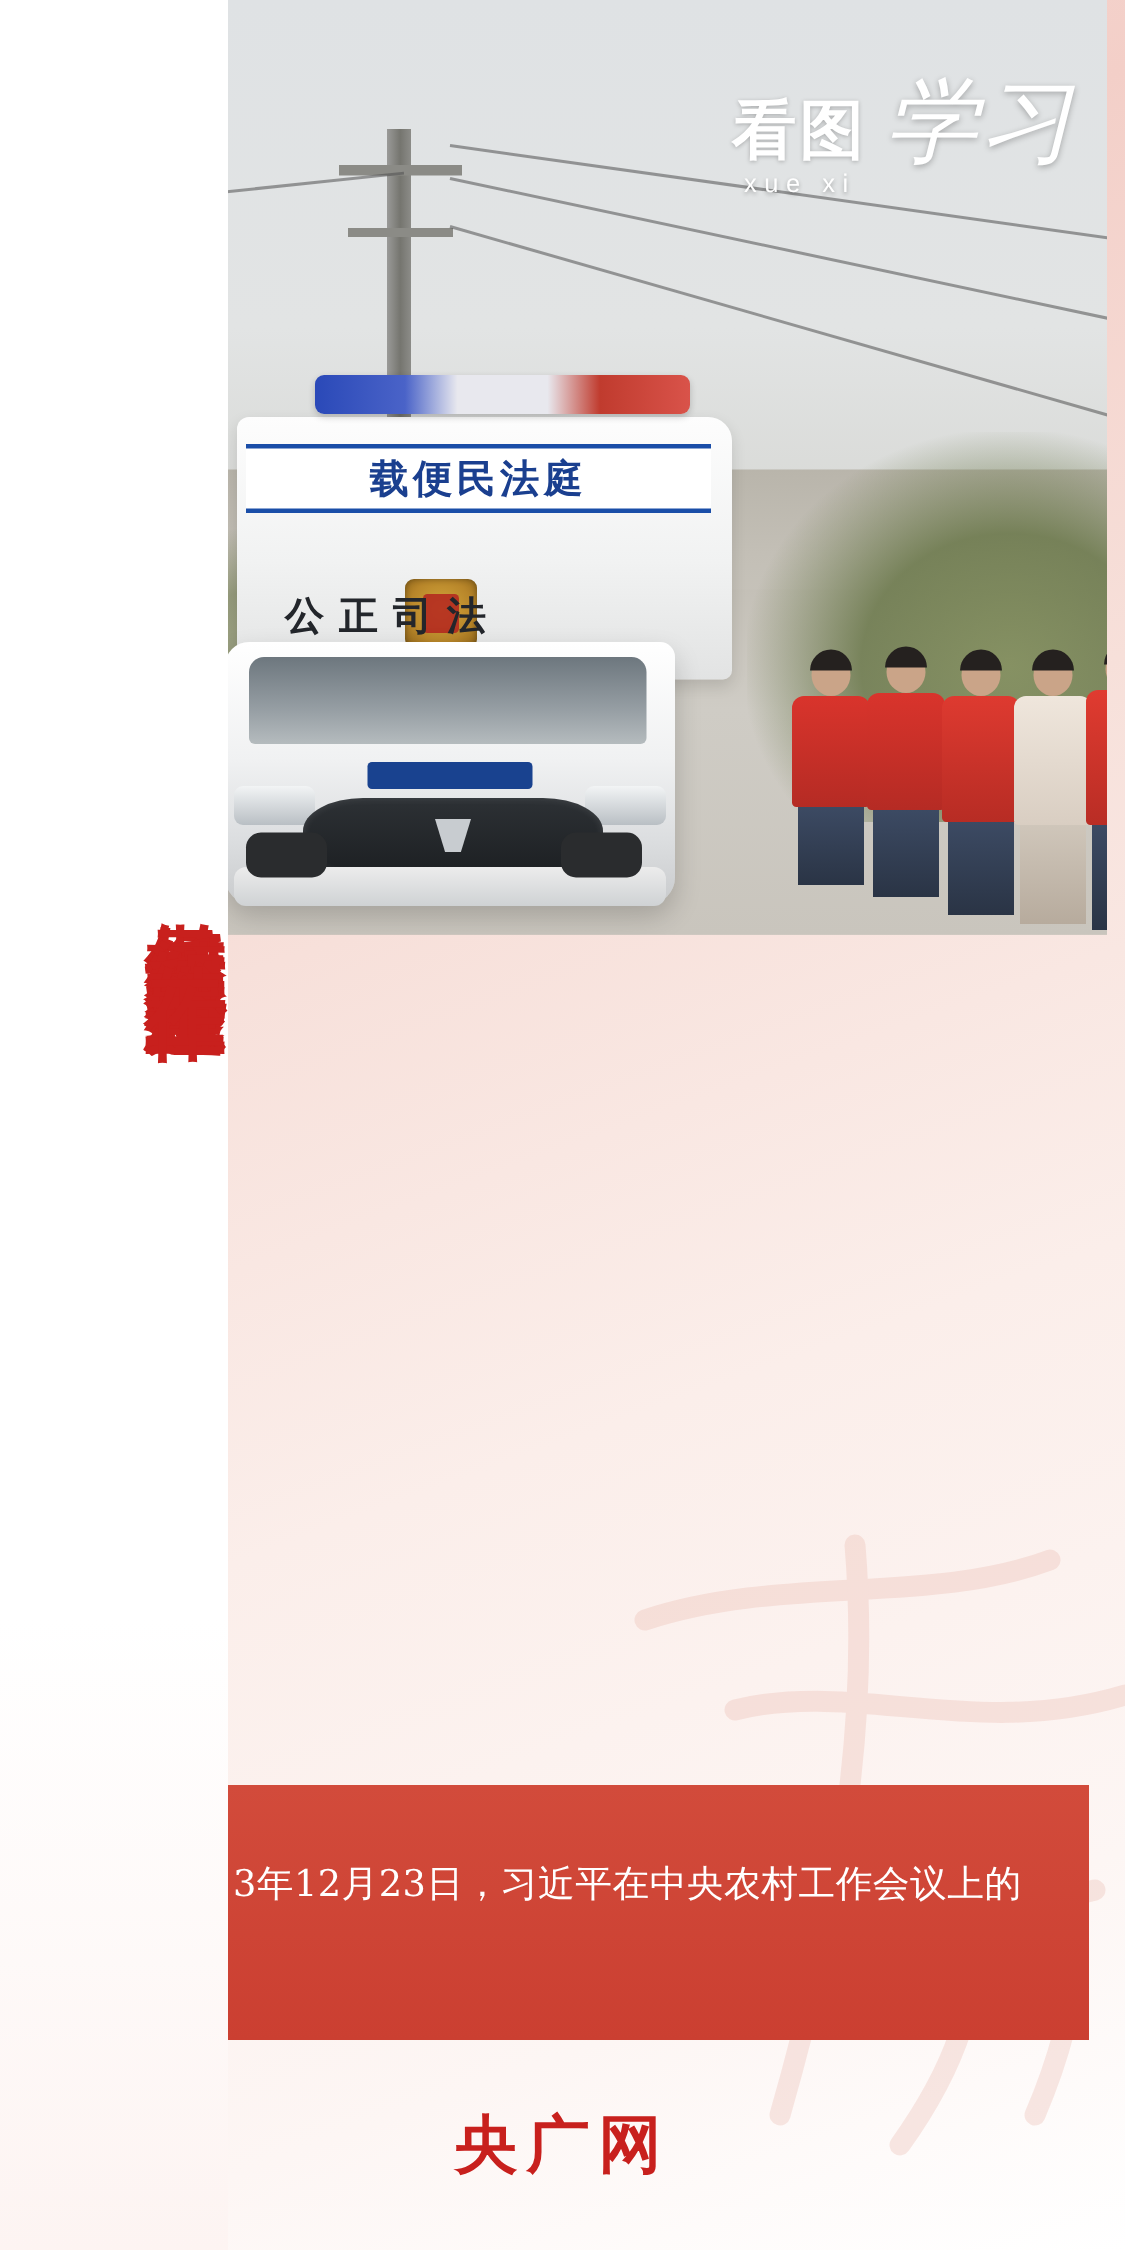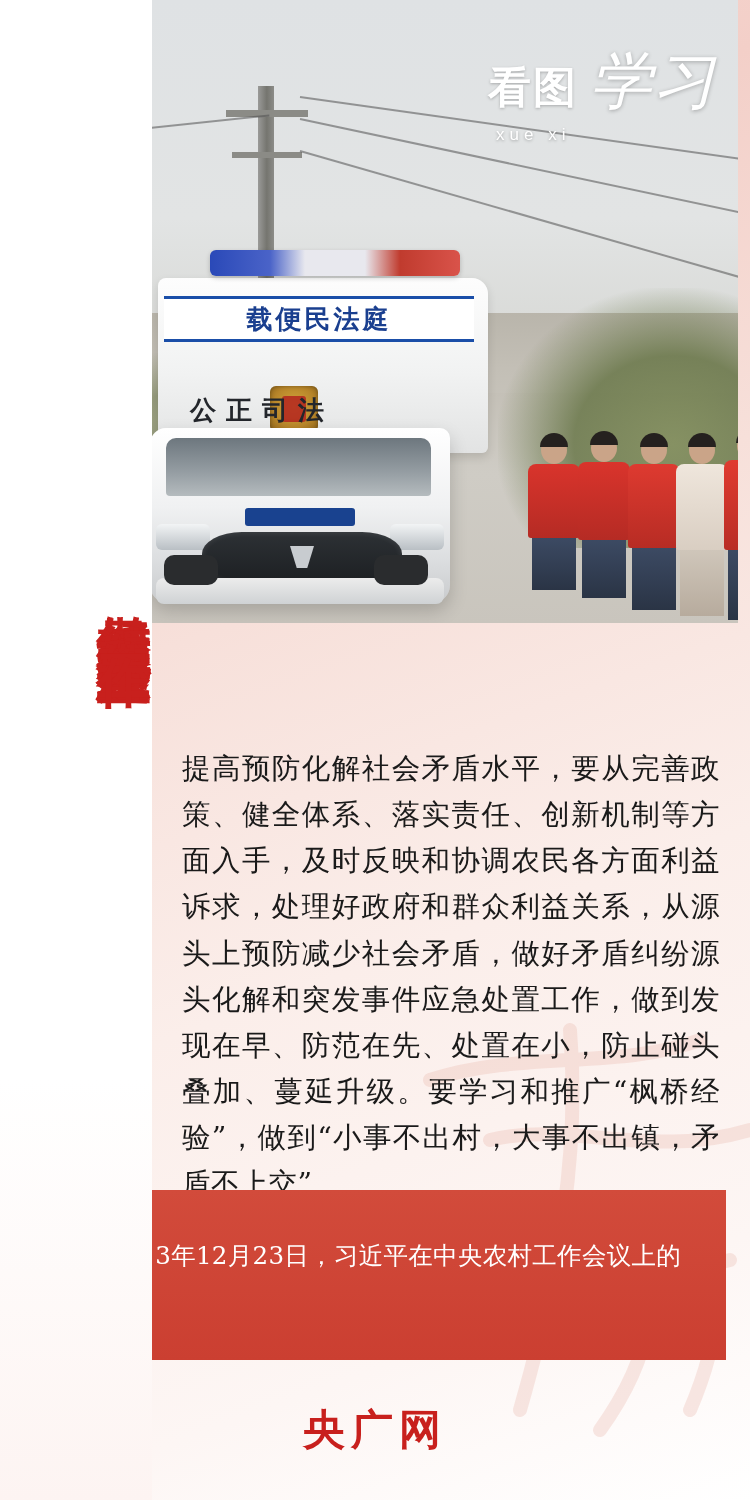--- a/index.html
+++ b/index.html
@@ -83,21 +83,21 @@
   .brand-xue {
     font-family: "DejaVu Serif", "Liberation Serif", serif;
     font-weight: normal;
     font-size: 62px;
     line-height: 0.92;
     letter-spacing: 1px;
     font-style: italic;
     text-shadow: 0 1px 4px rgba(0,0,0,0.28);
   }
   .brand-pinyin {
-    margin-top: 16px;
+    margin-top: 4px;
     font-size: 17px;
     letter-spacing: 5px;
     text-align: left;
     padding-left: 8px;
     color: #ffffff;
     text-shadow: 0 1px 3px rgba(0,0,0,0.3);
   }
 
   
   .photo {
@@ -406,23 +406,20 @@
       <span class="brand-kan">看图</span>
       <span class="brand-xue">学习</span>
     </div>
     <div class="brand-pinyin">xue xi</div>
   </div>
 
   <div class="title-band">
     <div class="vertical-title">做好矛盾纠纷源头化解和突发事件应急处置工作</div>
   </div>
 
-  <div class="quote-wrap">
-    <p class="quote-text">提高预防化解社会矛盾水平，要从完善政策、健全体系、落实责任、创新机制等方面入手，及时反映和协调农民各方面利益诉求，处理好政府和群众利益关系，从源头上预防减少社会矛盾，做好矛盾纠纷源头化解和突发事件应急处置工作，做到发现在早、防范在先、处置在小，防止碰头叠加、蔓延升级。要学习和推广“枫桥经验”，做到“小事不出村，大事不出镇，矛盾不上交”。</p>
-  </div>
 
   <div class="source-band">
     <div class="source-text">——2013年12月23日，习近平在中央农村工作会议上的讲话</div>
   </div>
 
   <div class="footer">
     <div class="footer-logo">央广网</div>
   </div>
 
 </div>

